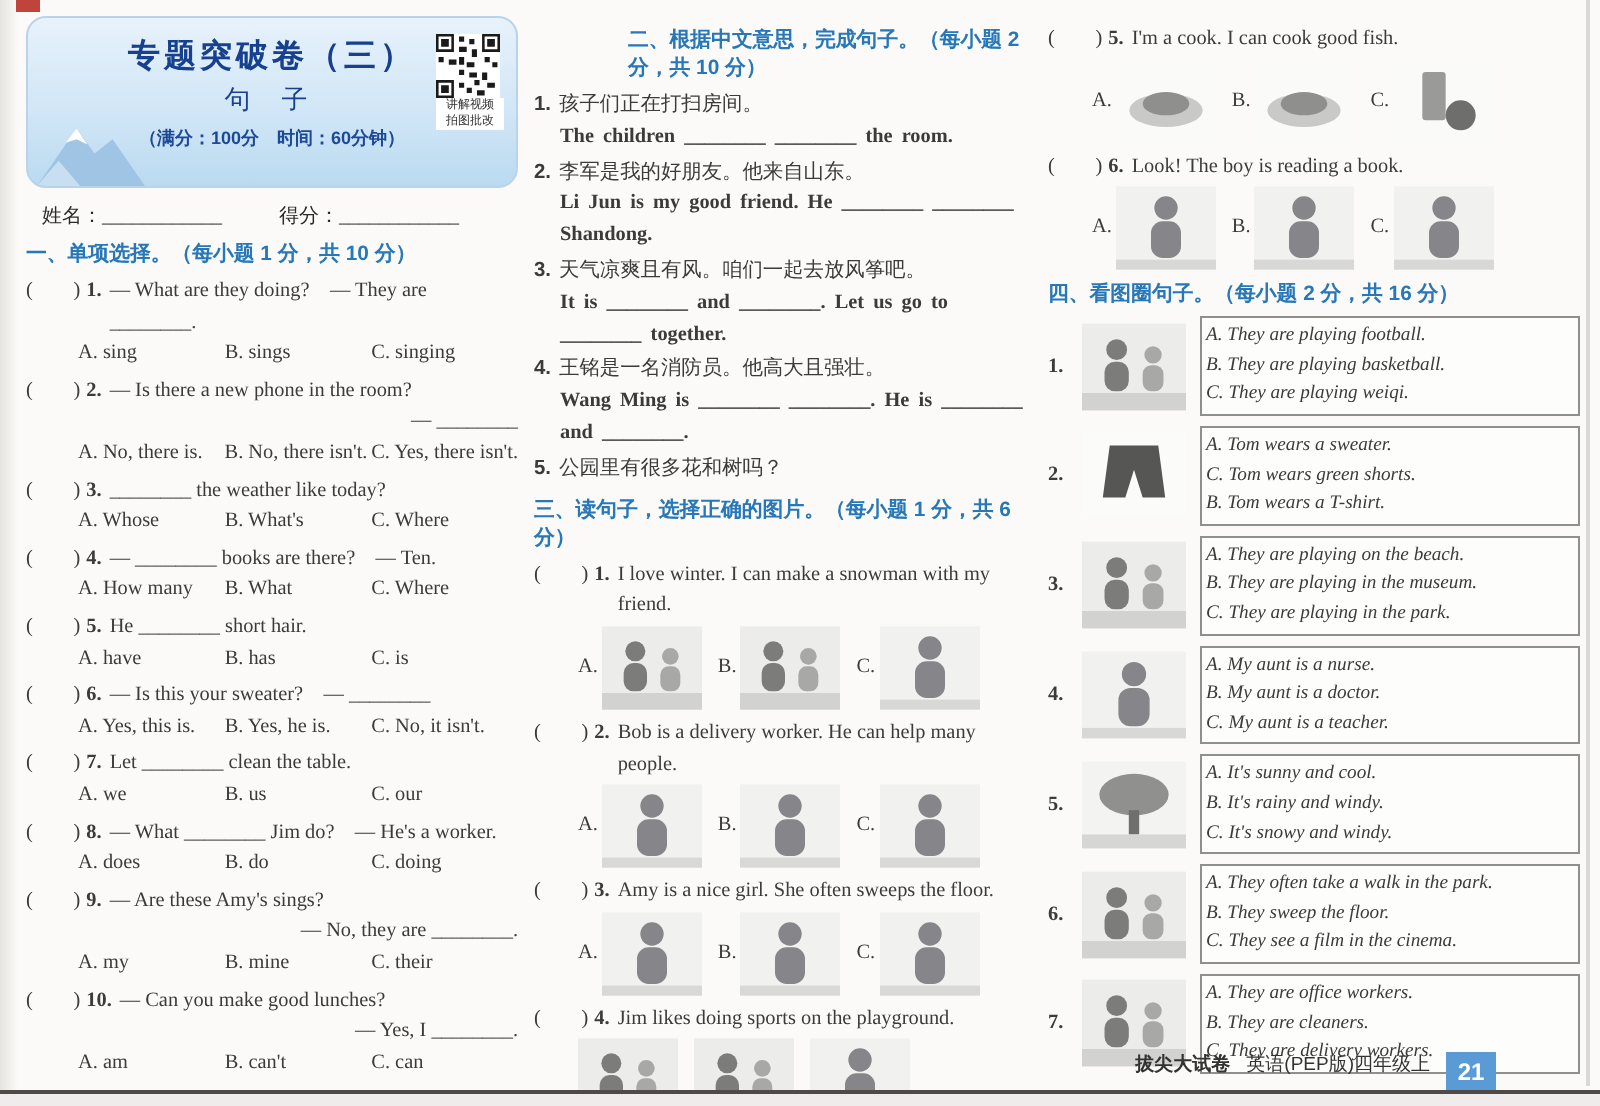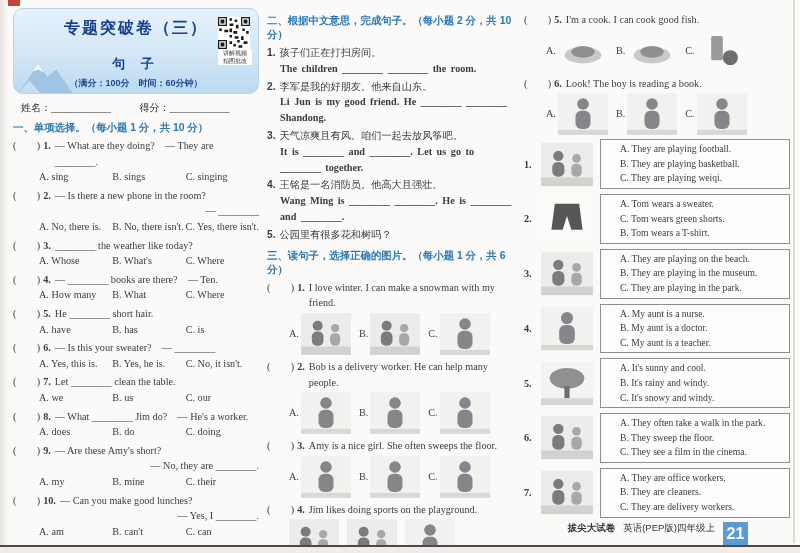--- a/index.html
+++ b/index.html
@@ -21,35 +21,35 @@
   #col2{left:267px;width:248px;}
   #col3{left:524px;width:266px;}
 
   
   .hdrbox{
     position:relative;margin-top:8px;height:84px;border-radius:10px;
     background:linear-gradient(180deg,#e7f2fb 0%,#cfe5f6 60%,#badaf0 100%);
     border:1px solid #b9d4e9;text-align:center;overflow:hidden;
   }
   .htitle{font-family:Liberation Serif, serif;font-weight:700;font-size:16px;color:#17418f;letter-spacing:2px;margin-top:9px;}
-  .hsub{font-family:"Liberation Sans","DejaVu Sans",sans-serif;font-weight:700;font-size:13px;color:#17418f;letter-spacing:6px;margin-top:16px;}
+  .hsub{font-family:"Liberation Sans","DejaVu Sans",sans-serif;font-weight:400;font-size:13px;color:#17418f;letter-spacing:6px;margin-top:2px;}
   .hmeta{font-family:"Liberation Sans","DejaVu Sans",sans-serif;font-weight:700;font-size:9px;color:#1c4a96;margin-top:4px;}
   .mountain{position:absolute;left:4px;bottom:0;width:64px;height:36px;}
   .qrwrap{position:absolute;right:6px;top:8px;width:34px;text-align:center;}
   .qr{width:32px;height:32px;background:#fff;display:block;}
   .qrcap{font-family:"Liberation Sans","DejaVu Sans",sans-serif;font-size:6px;color:#333;background:#fff;line-height:8px;}
 
   .namerow{margin:7px 0 2px 8px;font-size:10px;color:#2b2b2b;}
   .namerow .gap{display:inline-block;width:26px;}
 
   .sec-head{
     font-family:"Liberation Sans","DejaVu Sans",sans-serif;
     font-weight:700;font-size:10.4px;color:#2878b8;margin:6px 0 3px;line-height:1.35;
   }
-  #col2 .sec-head:first-child{margin-top:14px;}
+  #col2 .sec-head:first-child{margin-top:14px;margin-left:47px;}
 
   
   .q{margin-bottom:3px;font-size:10.2px;line-height:15.6px;}
   .qline{display:flex;}
   .paren{white-space:pre;margin-right:3px;}
   .qnum{font-weight:700;margin-right:4px;}
   .stem{flex:1;}
   .stem2{padding-left:30px;text-align:right;}
   .opts{display:flex;flex-wrap:wrap;padding-left:26px;}
   .opts span{flex:1 1 30%;white-space:nowrap;}
@@ -61,27 +61,27 @@
 
   
   .imgrow{display:flex;align-items:center;padding-left:22px;margin:2px 0 4px;}
   .ilab{font-size:10.2px;margin-right:2px;}
   .ph{width:50px;height:42px;margin-right:8px;flex:none;}
 
   
   .row4{display:flex;align-items:center;margin-bottom:5px;}
   .r4num{width:17px;font-weight:700;font-size:10.2px;flex:none;}
   .ph4{width:52px;height:45px;flex:none;}
-  .optbox{flex:1;border:1px solid #8f8f8d;margin-left:7px;padding:2px 19px;font-size:9.6px;line-height:14.6px;background:#fdfdfb;}
+  .optbox{flex:1;border:1px solid #8f8f8d;margin-left:7px;padding:2px 2px;font-size:9.6px;line-height:14.6px;background:#fdfdfb;font-style:italic;}
 
   
   .footer{position:absolute;right:52px;bottom:7px;display:flex;align-items:flex-start;gap:8px;
     font-family:"Liberation Sans","DejaVu Sans",sans-serif;font-size:9.5px;color:#333;}
   .fbrand{font-weight:700;}
-  .ftab{background:#5b9bd5;color:#fff;width:25px;text-align:center;padding:3px 0;font-weight:700;font-size:16px;}
+  .ftab{background:#5b9bd5;color:#fff;width:25px;text-align:center;padding:3px 0;font-weight:700;font-size:12px;}
 </style>
 </head>
 <body>
 
 <svg width="0" height="0" style="position:absolute">
   <defs>
     <symbol id="fig-people" viewBox="0 0 60 50">
       <rect width="60" height="50" fill="#ececea"></rect>
       <rect y="40" width="60" height="10" fill="#d2d2d0"></rect>
       <circle cx="20" cy="15" r="6" fill="#7c7c7a"></circle>
@@ -256,21 +256,21 @@
           <span>A. does</span>
           <span>B. do</span>
           <span>C. doing</span>
         </div>
     </div>
 
     <div class="q">
       <div class="qline">
           <span class="paren">(    )</span>
           <span class="qnum">9.</span>
-          <span class="stem">— Are these Amy's short?</span>
+          <span class="stem">— Are these Amy's sings?</span>
         </div>
       <div class="stem2">— No, they are ________.</div>
       <div class="opts">
           <span>A. my</span>
           <span>B. mine</span>
           <span>C. their</span>
         </div>
     </div>
 
     <div class="q">
@@ -454,20 +454,21 @@
           <svg class="ph">
             <use href="#fig-person"></use>
           </svg>
         <span class="ilab">C.</span>
           <svg class="ph">
             <use href="#fig-person"></use>
           </svg>
       </div>
     </div>
 
+    <div class="sec-head">四、看图圈句子。（每小题 2 分，共 16 分）</div>
 
     <div class="row4">
       <span class="r4num">1.</span>
       <svg class="ph4">
           <use href="#fig-people"></use>
         </svg>
       <div class="optbox">
         <div>A. They are playing football.</div>
         <div>B. They are playing basketball.</div>
         <div>C. They are playing weiqi.</div>

